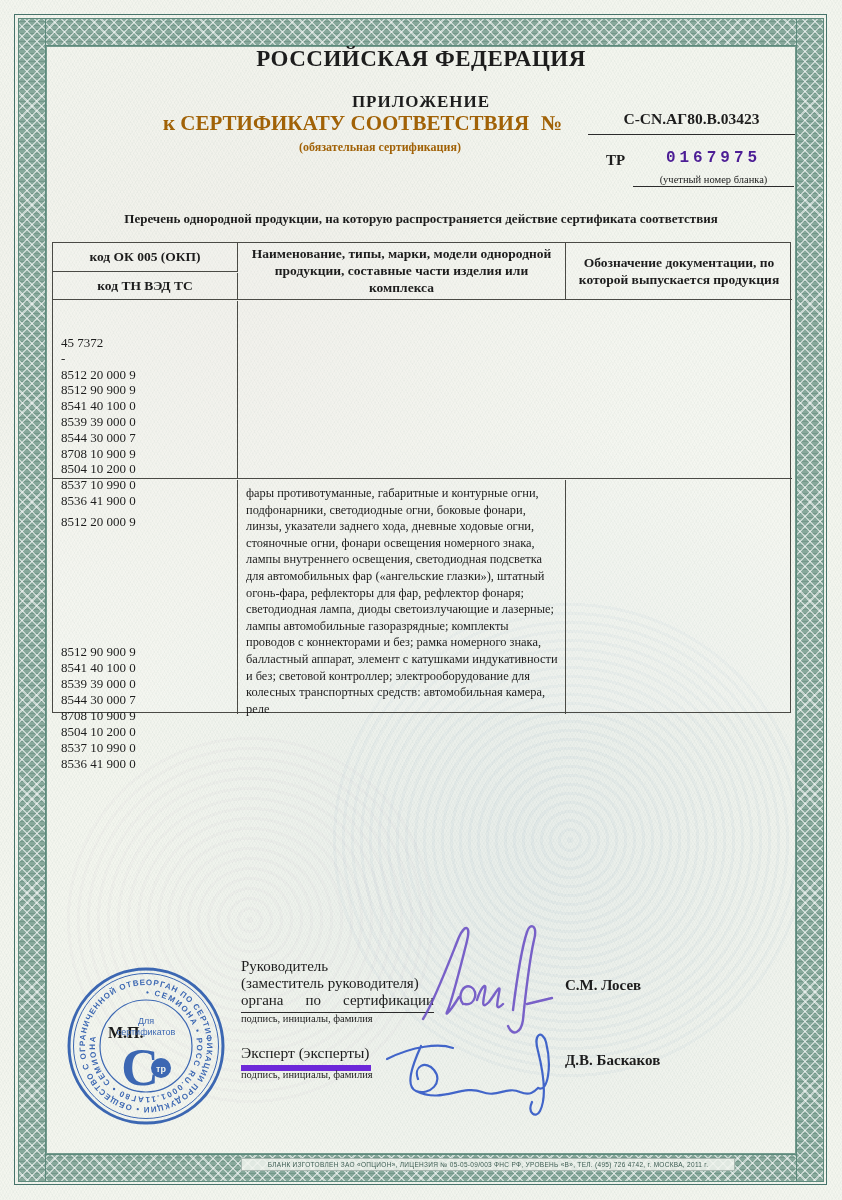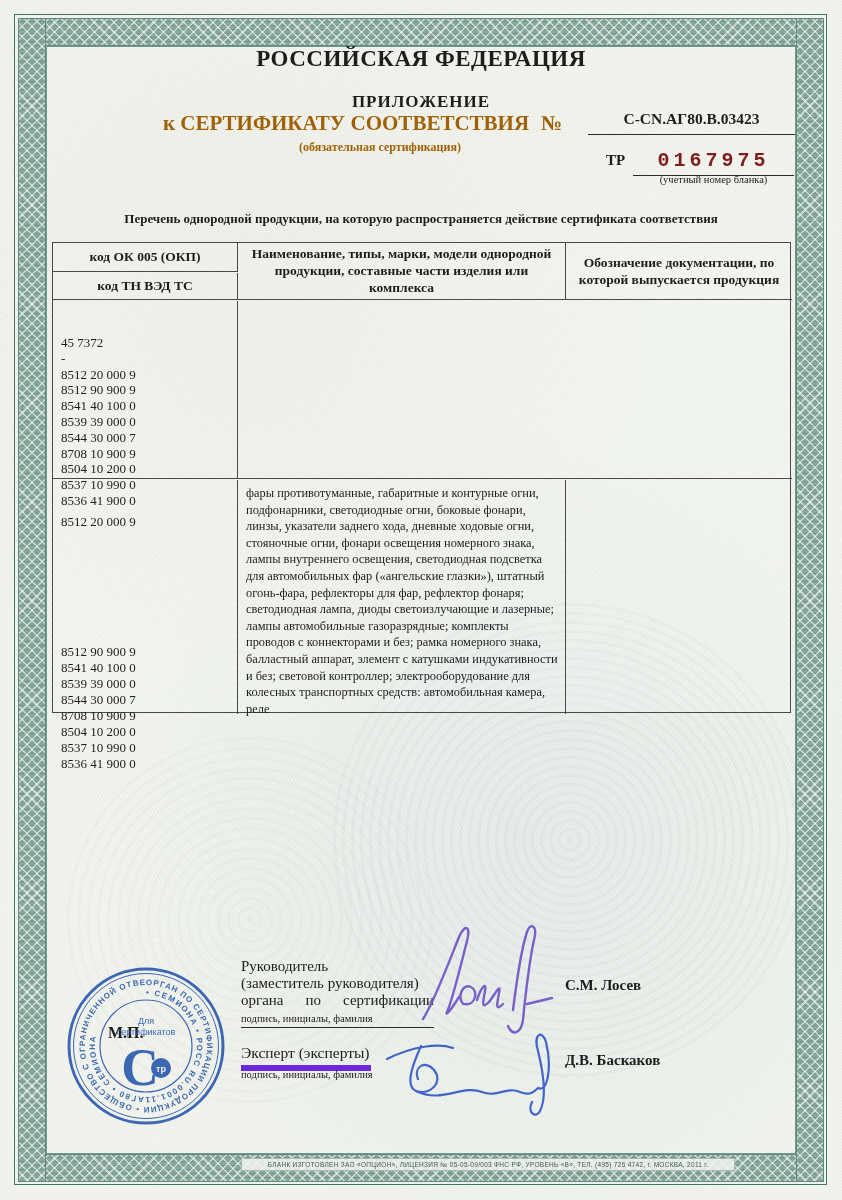--- a/index.html
+++ b/index.html
@@ -49,22 +49,22 @@
   .doc-title { position:absolute; left:0; top:92px; width:842px; text-align:center;
     font-size:17px; font-weight:bold; letter-spacing:1px; color:#1d1d1d; }
   .doc-subtitle { position:absolute; left:163px; top:111px; font-size:21px; font-weight:bold; color:#a16207; }
   .num-sign { margin-left:12px; }
   .cert-number { position:absolute; left:588px; top:110px; width:207px; text-align:center;
     font-size:15.5px; font-weight:bold; color:#1d1d1d; border-bottom:1.5px solid #2b2b2b; padding-bottom:6px; }
   .mandatory { position:absolute; left:210px; top:140px; width:340px; text-align:center;
     font-size:12px; font-weight:bold; color:#a16207; }
   .tr-label { position:absolute; left:606px; top:152px; font-size:15px; font-weight:bold; color:#1d1d1d; }
   .tr-number { position:absolute; left:633px; top:149px; width:161px; text-align:center;
-    font-family:"Liberation Mono", monospace; font-size:20px; font-weight:bold; letter-spacing:4px;
-    color:#7f1d1d; border-bottom:1.5px solid #2b2b2b; padding-bottom:3px; }
+    font-family:"Liberation Mono", monospace; font-size:16px; font-weight:bold; letter-spacing:4px;
+    color:#4c1d95; border-bottom:1.5px solid #2b2b2b; padding-bottom:19px; }
   .tr-caption { position:absolute; left:633px; top:174px; width:161px; text-align:center;
     font-size:10.5px; color:#1d1d1d; }
   .intro-line { position:absolute; left:0; top:211px; width:842px; text-align:center;
     font-size:13px; font-weight:bold; color:#1d1d1d; }
 
   
   .cert-table { position:absolute; left:52px; top:242px; width:739px; height:471px;
     border:1px solid #4a4a45; background:rgba(255,255,255,.12); }
   .tcell { position:absolute; color:#1d1d1d; }
   .th { font-weight:bold; font-size:13.5px; text-align:center; display:flex; align-items:center; justify-content:center; padding:2px 8px; line-height:1.25; }
@@ -79,21 +79,21 @@
   .codes { font-size:13px; line-height:15.8px; white-space:pre-line; padding:6px 6px 0 8px;margin-top:28px; }
   .r2 .codes { line-height:16px; }
   .codes-spacer { height:86px; }
   .cell-c1 { left:0; top:0; width:185px; height:100%; border-right:1px solid #4a4a45; }
   .cell-c2 { left:185px; top:0; width:328px; height:100%; border-right:1px solid #4a4a45; }
   .cell-c3 { left:513px; top:0; width:226px; height:100%; }
   .desc { font-size:12.4px; line-height:16.6px; padding:5px 6px 0 8px; overflow:hidden; }
 
   
   .role-block { position:absolute; left:241px; top:958px; width:193px;
-    border-bottom:1px solid #2b2b2b; padding-bottom:18px; font-size:15px; line-height:17px; color:#1d1d1d; }
+    border-bottom:1px solid #2b2b2b; padding-bottom:3px; font-size:15px; line-height:17px; color:#1d1d1d; }
   .role-line3 { text-align:justify; text-align-last:justify; }
   .sig-caption { position:absolute; font-size:10.5px; color:#1d1d1d; }
   .cap-head { left:241px; top:1013px; }
   .expert-block { position:absolute; left:241px; top:1044px; width:130px;
     border-bottom:6px solid #6d28d9; padding-bottom:3px; font-size:15.5px; color:#1d1d1d; }
   .cap-expert { left:241px; top:1069px; }
   .sig-name { position:absolute; font-size:15px; font-weight:bold; color:#1d1d1d; }
   .name-head { left:565px; top:977px; }
   .name-expert { left:565px; top:1052px; }
   .mp-label { position:absolute; left:108px; top:1024px; font-size:16px; font-weight:bold; color:#1a1a1a; }

